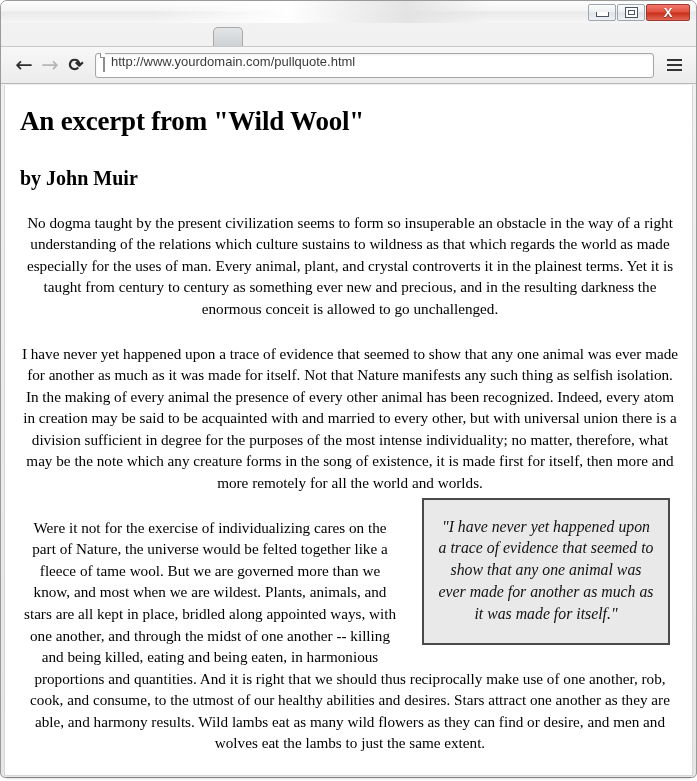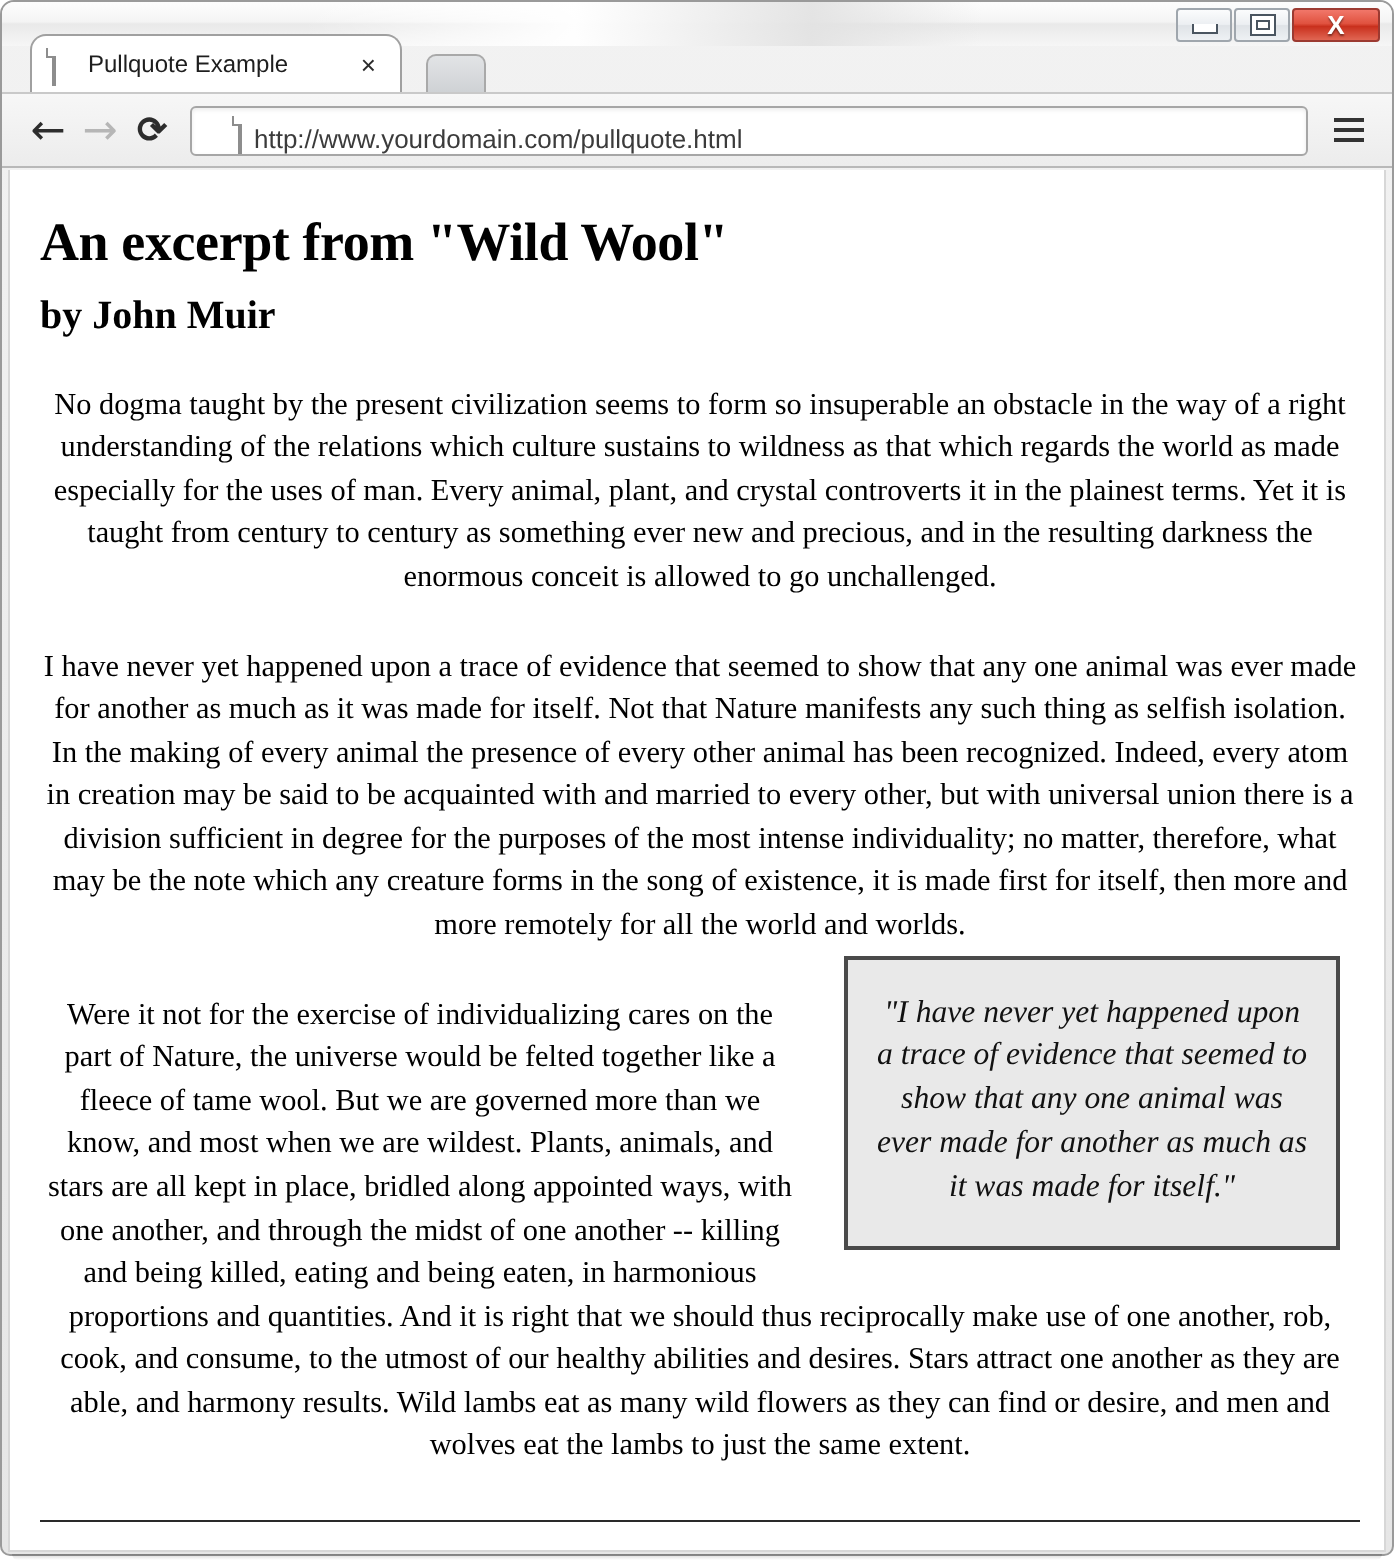--- a/index.html
+++ b/index.html
@@ -213,22 +213,22 @@
   }
   .urlbar {
     flex: 1 1 auto;
     height: 25px;
     margin: 0 6px 0 2px;
     box-sizing: border-box;
     background: #ffffff;
     border: 1px solid #a6a6a6;
     border-radius: 3px;
     display: flex;
-    align-items: flex-end;
-    padding-left: 23px;
+    align-items: flex-start;
+    padding-left: 7px;
     box-shadow: inset 0 1px 2px rgba(0,0,0,0.08);
   }
   .url-favicon { margin-right: 6px; }
   .url-text {
     font-family: "Liberation Sans", sans-serif;
     font-size: 13px;
     color: #3b3b3b;
     white-space: nowrap;
     overflow: hidden;
   }
@@ -273,21 +273,21 @@
     font-size: 27px;
     font-weight: bold;
     margin: 14px 0 0 0;
     line-height: 1.1;
     letter-spacing: -0.2px;
   }
   h2.doc-byline {
     font-family: "Liberation Serif", serif;
     font-size: 20px;
     font-weight: bold;
-    margin: 10px 0 0 0;
+    margin: 30px 0 0 0;
     line-height: 1.1;
   }
   p.body-para {
     font-family: "Liberation Serif", serif;
     font-size: 15.2px;
     line-height: 1.42;
     margin: 23px 0 0 0;
     text-align: center;
   }
 
@@ -341,27 +341,20 @@
         <div class="win-btn">
           <div class="max-glyph"></div>
         </div>
         <div class="win-btn close">
           <span class="close-glyph">X</span>
         </div>
       </div>
     </div>
 
     <div class="tabstrip">
-      <div class="tab">
-        <span class="tab-favicon">
-          <span class="page-glyph"></span>
-        </span>
-        <span class="tab-title">Pullquote Example</span>
-        <span class="tab-close">×</span>
-      </div>
       <div class="newtab"></div>
     </div>
 
     <div class="toolbar">
       <div class="nav-btn back">←</div>
       <div class="nav-btn forward">→</div>
       <div class="nav-btn reload">⟳</div>
       <div class="urlbar">
         <span class="url-favicon">
           <span class="page-glyph"></span>

